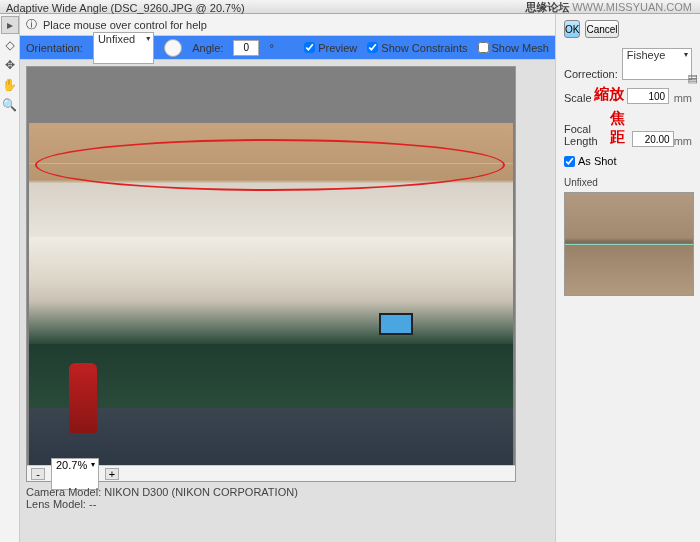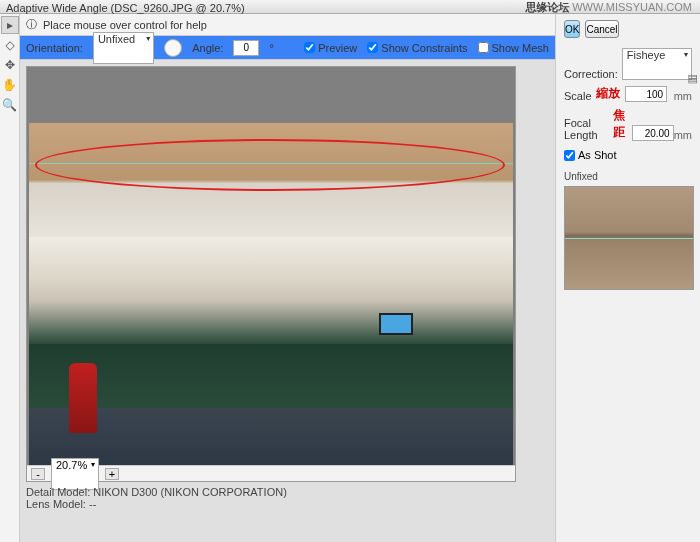--- a/index.html
+++ b/index.html
@@ -29,21 +29,21 @@
 .camera{position:absolute;left:26px;top:486px;font-size:10px;color:#444;line-height:12px}
 .side{position:absolute;right:0;top:14px;width:145px;bottom:0;background:#f1f1f1;border-left:1px solid #ccc;padding:6px 8px 0 8px}
 .btnbar{display:flex;gap:5px;margin-bottom:10px}
 .btnbar button{height:18px;border:1px solid #888;border-radius:3px;font-size:10px;cursor:pointer}
 .ok{background:linear-gradient(#bfe8ff,#86cdf6);border-color:#3b86c4}
 .cancel{background:linear-gradient(#fdfdfd,#e4e4e4)}
 .field{display:flex;align-items:flex-end;justify-content:space-between;margin:5px 0;font-size:10px;color:#333}
 .field .sel{flex:1;margin-left:4px}
 .field .inp{width:42px;text-align:right;padding-right:3px}
 .unit{width:20px;color:#666;text-align:right}
-.anno{color:#d00;font-weight:bold;font-size:12px}
+.anno{color:#d00;font-weight:bold;font-size:15px}
 .dethead{margin-top:10px;font-size:10px;color:#444}
 .detail{margin-top:4px;width:130px;height:104px;background:linear-gradient(180deg,#b29a80 0%,#a28a70 44%,#7a6a58 48%,#9a8268 52%,#b29a80 100%);border:1px solid #999;position:relative}
 .detail::after{content:"";position:absolute;left:0;right:0;top:50%;border-top:1px solid #8fd8c6}
 .gear{position:absolute;right:2px;top:58px;font-size:11px;color:#666}
 </style>
 </head>
 <body>
 
 <div class="titlebar"><span>Adaptive Wide Angle (DSC_9260.JPG @ 20.7%)</span></div>
 <div class="watermark"><b>思缘论坛</b> <span>WWW.MISSYUAN.COM</span></div>
@@ -95,21 +95,21 @@
         <span>-</span>
       </div>
     <div class="sel" style="width:48px"><span>20.7%</span></div>
     <div class="btn">
         <span>+</span>
       </div>
   </div>
 </div>
 
 <div class="camera">
-  <div><span>Detail Model:</span> <span>NIKON D300 (NIKON CORPORATION)</span></div>
+  <div><span>Camera Model:</span> <span>NIKON D300 (NIKON CORPORATION)</span></div>
   <div><span>Lens Model:</span> <span>--</span></div>
 </div>
 
 <div class="side">
   <div class="btnbar">
     <button class="ok">OK</button>
     <button class="cancel">Cancel</button>
   </div>
   <div class="field">
     <span>Correction:</span>

